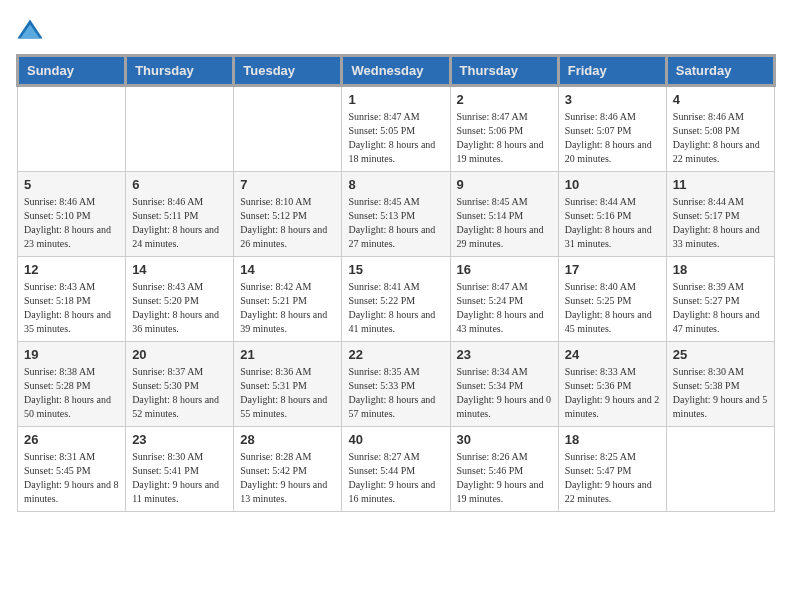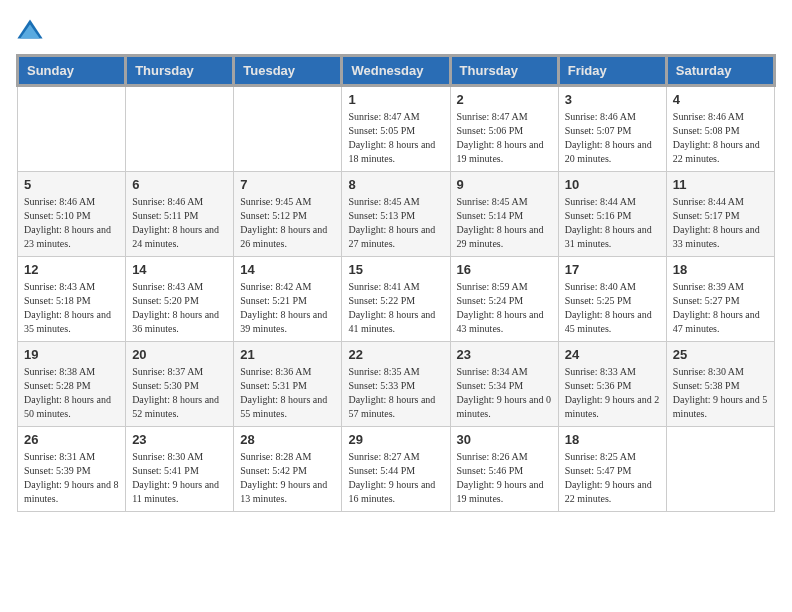--- a/index.html
+++ b/index.html
@@ -164,21 +164,21 @@
 Daylight: 8 hours and 23 minutes.</div>
         </td>
         <td>
           <span class="day-num">6</span>
           <div class="day-info">Sunrise: 8:46 AM
 Sunset: 5:11 PM
 Daylight: 8 hours and 24 minutes.</div>
         </td>
         <td>
           <span class="day-num">7</span>
-          <div class="day-info">Sunrise: 9:45 AM
+          <div class="day-info">Sunrise: 8:10 AM
 Sunset: 5:12 PM
 Daylight: 8 hours and 26 minutes.</div>
         </td>
         <td>
           <span class="day-num">8</span>
           <div class="day-info">Sunrise: 8:45 AM
 Sunset: 5:13 PM
 Daylight: 8 hours and 27 minutes.</div>
         </td>
         <td>
@@ -220,21 +220,21 @@
 Daylight: 8 hours and 39 minutes.</div>
         </td>
         <td>
           <span class="day-num">15</span>
           <div class="day-info">Sunrise: 8:41 AM
 Sunset: 5:22 PM
 Daylight: 8 hours and 41 minutes.</div>
         </td>
         <td>
           <span class="day-num">16</span>
-          <div class="day-info">Sunrise: 8:59 AM
+          <div class="day-info">Sunrise: 8:47 AM
 Sunset: 5:24 PM
 Daylight: 8 hours and 43 minutes.</div>
         </td>
         <td>
           <span class="day-num">17</span>
           <div class="day-info">Sunrise: 8:40 AM
 Sunset: 5:25 PM
 Daylight: 8 hours and 45 minutes.</div>
         </td>
         <td>
@@ -285,37 +285,37 @@
           <span class="day-num">25</span>
           <div class="day-info">Sunrise: 8:30 AM
 Sunset: 5:38 PM
 Daylight: 9 hours and 5 minutes.</div>
         </td>
       </tr>
       <tr>
         <td>
           <span class="day-num">26</span>
           <div class="day-info">Sunrise: 8:31 AM
-Sunset: 5:39 PM
+Sunset: 5:45 PM
 Daylight: 9 hours and 8 minutes.</div>
         </td>
         <td>
           <span class="day-num">23</span>
           <div class="day-info">Sunrise: 8:30 AM
 Sunset: 5:41 PM
 Daylight: 9 hours and 11 minutes.</div>
         </td>
         <td>
           <span class="day-num">28</span>
           <div class="day-info">Sunrise: 8:28 AM
 Sunset: 5:42 PM
 Daylight: 9 hours and 13 minutes.</div>
         </td>
         <td>
-          <span class="day-num">29</span>
+          <span class="day-num">40</span>
           <div class="day-info">Sunrise: 8:27 AM
 Sunset: 5:44 PM
 Daylight: 9 hours and 16 minutes.</div>
         </td>
         <td>
           <span class="day-num">30</span>
           <div class="day-info">Sunrise: 8:26 AM
 Sunset: 5:46 PM
 Daylight: 9 hours and 19 minutes.</div>
         </td>

